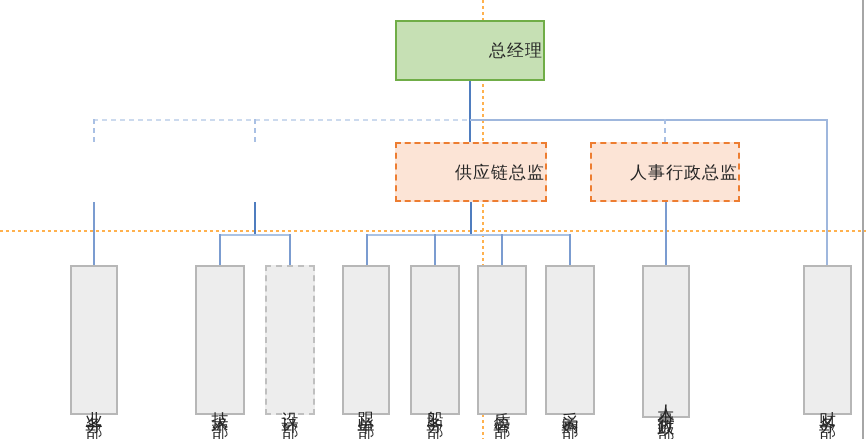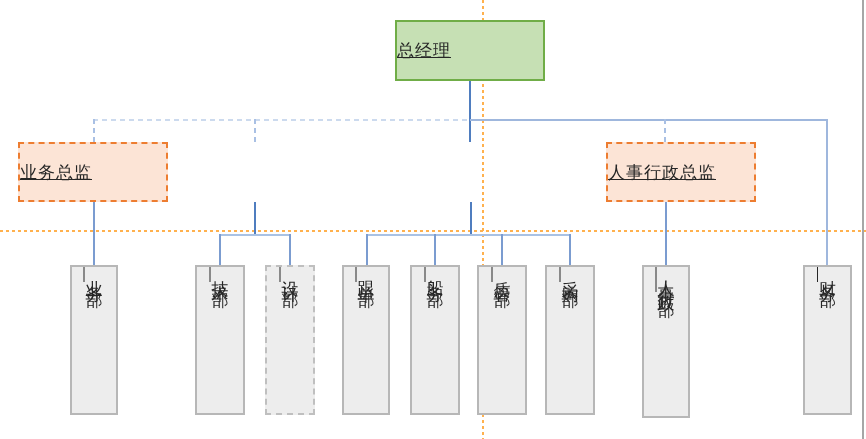--- a/index.html
+++ b/index.html
@@ -15,22 +15,22 @@
   
   .ln{position:absolute;z-index:2;}
   .v-strong{width:2px;background:#4f7dbf;}
   .v-mid{width:2px;background:#7b9cd0;}
   .v-soft{width:2px;background:#9fb7dd;}
   .h-solid{height:2px;background:#9fb7dd;}
   .h-mid{height:2px;background:#a9c2e4;}
   .h-dashed{height:2px;background:repeating-linear-gradient(to right,#ccdaee 0 5px,transparent 5px 9px);}
   .v-dashed{width:2px;background:repeating-linear-gradient(to bottom,#a9c0e4 0 5px,transparent 5px 9px);}
   
-  .node{position:absolute;z-index:3;display:flex;align-items:center;justify-content:flex-start;
-    box-sizing:border-box;font-size:17px;letter-spacing:1px;text-decoration:underline;}
+  .node{position:absolute;z-index:3;display:flex;align-items:center;justify-content:flex-end;
+    box-sizing:border-box;font-size:17px;letter-spacing:1px;}
   .root{background:#c6e0b4;border:2px solid #70ad47;}
   .director{background:#fce4d6;border:2px dashed #ed7d31;}
   .dept{background:#ededed;border:2px solid #b7b7b7;
     writing-mode:vertical-rl;text-orientation:upright;letter-spacing:5px;line-height:1;}
   .dept-dashed{border-style:dashed;border-color:#bfbfbf;}
   
   .page-edge{position:absolute;width:2px;background:#a6a6a6;z-index:0;}
 </style>
 </head>
 <body>
@@ -63,24 +63,24 @@
   <div class="ln v-mid" style="left:434px;top:234px;height:31px;"></div>
   <div class="ln v-mid" style="left:501px;top:234px;height:31px;"></div>
   <div class="ln v-mid" style="left:569px;top:234px;height:31px;"></div>
 
   <div class="ln v-mid" style="left:665px;top:202px;height:63px;"></div>
 
   <div class="node root" style="left:395px;top:20px;width:150px;height:61px;">
     <span>总经理</span>
   </div>
 
-  <div class="node director" style="left:18px;top:142px;width:150px;height:60px;">
-    <span>业务总监</span>
+  <div class="node director" style="left:395px;top:142px;width:152px;height:60px;">
+    <span>供应链总监</span>
   </div>
-  <div class="node director" style="left:606px;top:142px;width:150px;height:60px;">
+  <div class="node director" style="left:590px;top:142px;width:150px;height:60px;">
     <span>人事行政总监</span>
   </div>
 
   <div class="node dept" style="left:70px;top:265px;width:48px;height:150px;">
     <span>业务部</span>
   </div>
   <div class="node dept" style="left:195px;top:265px;width:50px;height:150px;">
     <span>技术部</span>
   </div>
   <div class="node dept dept-dashed" style="left:265px;top:265px;width:50px;height:150px;">

